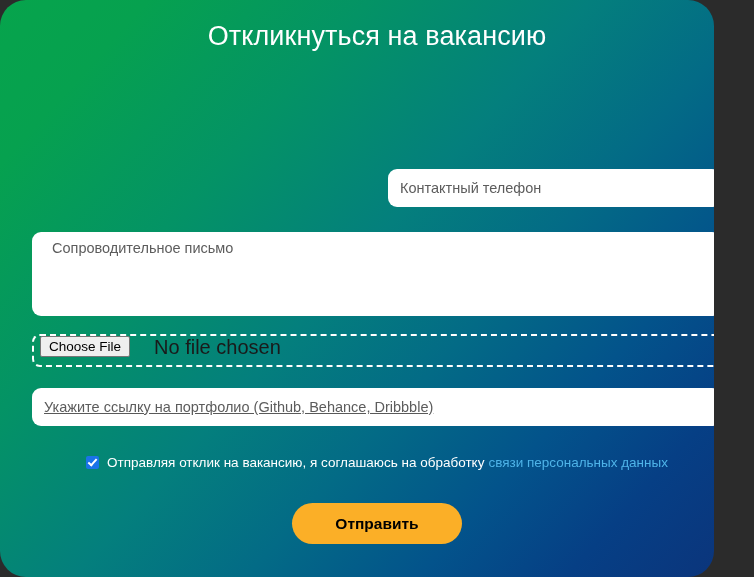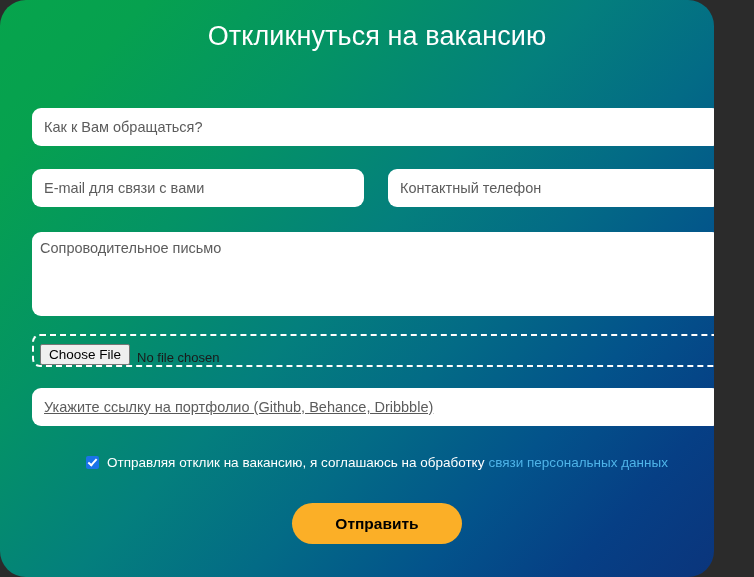--- a/index.html
+++ b/index.html
@@ -76,58 +76,59 @@
     top: 232px;
     width: 689px;
     height: 84px;
     box-sizing: border-box;
     background: #ffffff;
     border: 0;
     border-radius: 9px;
     color: #595959;
     font-family: "Liberation Sans", sans-serif;
     font-size: 14.5px;
-    padding: 8px 8px;
+    padding: 8px 20px;
     resize: none;
     outline: none;
   }
   #cover-letter-field::placeholder { color: #5c5c5c; opacity: 1; }
 
   
   #file-upload-row {
     position: absolute;
     left: 32px;
     top: 334px;
     width: 689px;
     height: 33px;
     box-sizing: border-box;
     border: 2px dashed #ffffff;
     border-radius: 8px;
     display: flex;
-    align-items: flex-end;
+    align-items: flex-start;
     padding-left: 6px;
+    gap: 24px;
   }
   #choose-file-button {
     display: inline-block;
     box-sizing: border-box;
     height: 21px;
     line-height: 19px;
     padding: 0 8px;
     background: #efefef;
     border: 1px solid #767676;
     border-radius: 2px;
     color: #000000;
     font-family: "Liberation Sans", sans-serif;
     font-size: 13.5px;
     white-space: nowrap;
   }
   #file-status-label {
-    margin-left: 7px;
+    margin-left: 0;
     color: #1a1a1a;
-    font-size: 13px;
+    font-size: 20px;
     white-space: nowrap;
   }
 
   
   #consent-row {
     position: absolute;
     left: 0;
     top: 455px;
     width: 754px;
     display: flex;
@@ -182,23 +183,21 @@
     cursor: pointer;
   }
 </style>
 </head>
 <body>
 
 <div id="form-card">
 
   <div id="page-title">Откликнуться на вакансию</div>
 
-  <input id="name-field" class="field" type="text" placeholder="Как к Вам обращаться?" style="">
-
-  <input id="email-field" class="field" type="email" placeholder="E-mail для связи с вами" style="">
+
 
   <input id="phone-field" class="field" type="tel" placeholder="Контактный телефон" style="">
 
   <textarea id="cover-letter-field" placeholder="Сопроводительное письмо" style=""></textarea>
 
   <div id="file-upload-row">
     <span id="choose-file-button">Choose File</span>
     <span id="file-status-label">No file chosen</span>
   </div>
 

